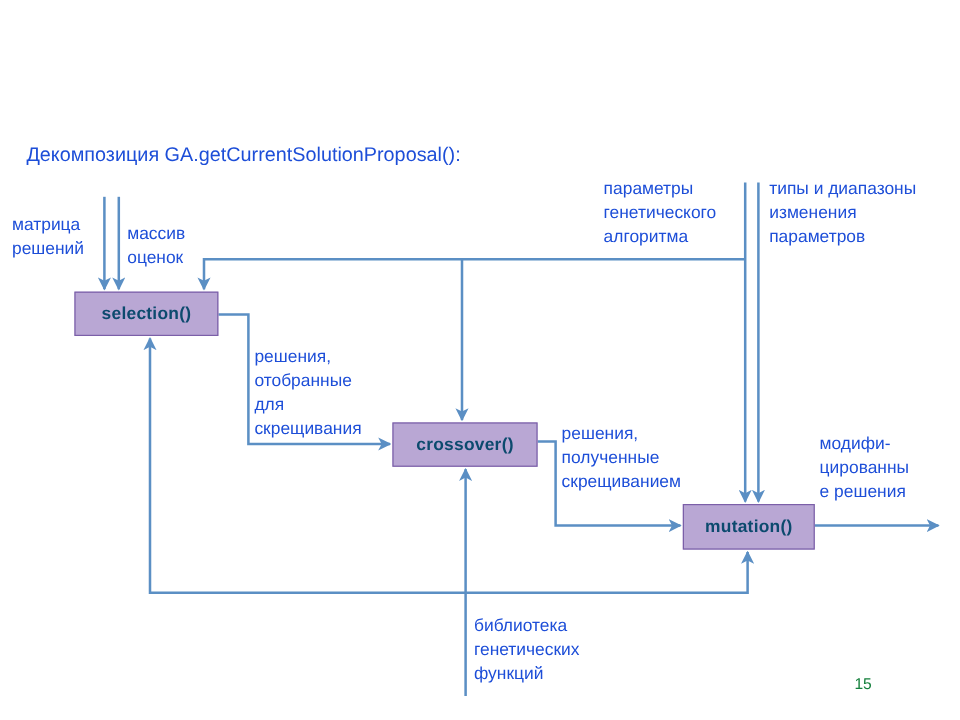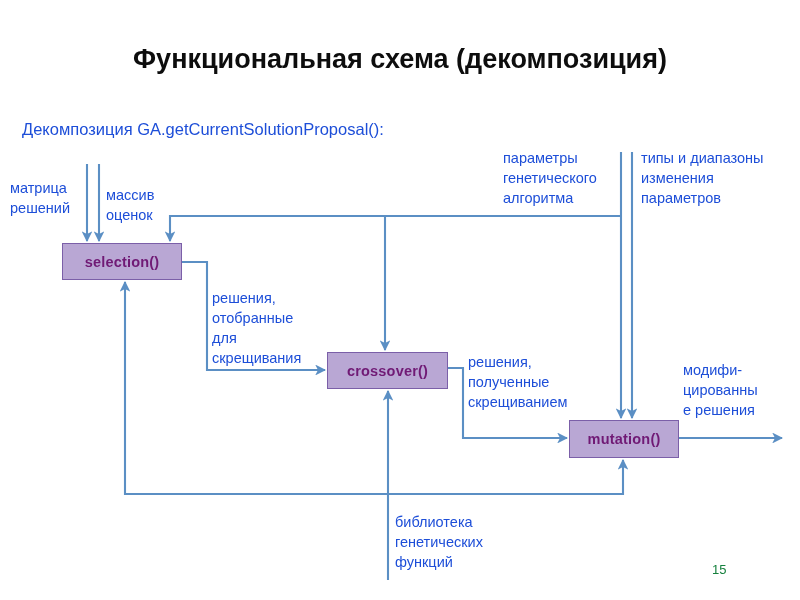--- a/index.html
+++ b/index.html
@@ -51,21 +51,21 @@
   .node-box {
     position: absolute;
     background: #b9a7d4;
     border: 1.6px solid #7b5fa8;
     box-sizing: border-box;
     display: flex;
     align-items: center;
     justify-content: center;
     font-size: 14.5px;
     font-weight: bold;
-    color: #701a75;
+    color: #0c4a6e;
     letter-spacing: 0.2px;
   }
   .flow-label {
     position: absolute;
     font-size: 14.5px;
     color: #1d4ed8;
     line-height: 20px;
     white-space: pre-line;
   }
   #page-number {
@@ -74,21 +74,20 @@
     top: 562px;
     font-size: 13px;
     color: #15803d;
   }
 </style>
 </head>
 <body>
 
 <div id="slide">
 
-  <div id="slide-title">Функциональная схема (декомпозиция)</div>
 
   <div id="subtitle">Декомпозиция GA.getCurrentSolutionProposal():</div>
 
   <svg class="diagram-svg" viewBox="0 0 800 600" xmlns="http://www.w3.org/2000/svg">
     <defs>
       <marker id="arrow" viewBox="0 0 10 10" refX="9" refY="5" markerWidth="5.2" markerHeight="5.2" orient="auto-start-reverse">
         <path d="M 0 0 L 10 5 L 0 10 L 2.6 5 z" fill="#5b8fc4"></path>
       </marker>
     </defs>
 

